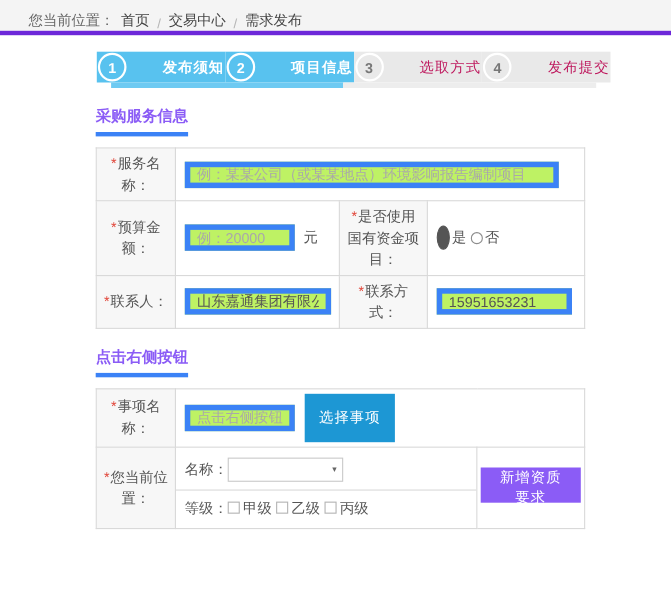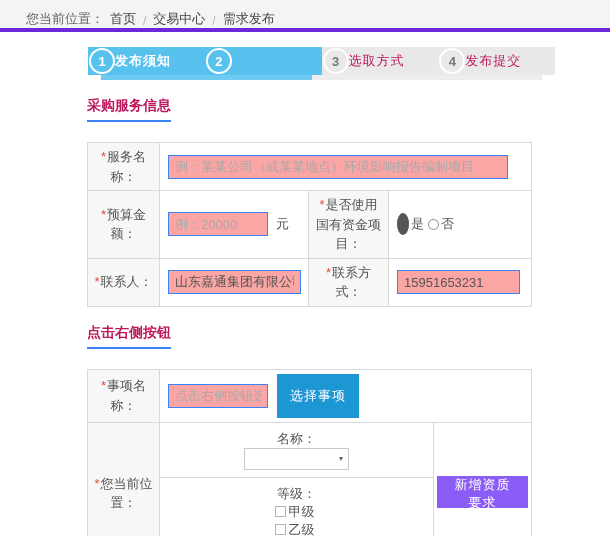--- a/index.html
+++ b/index.html
@@ -23,44 +23,44 @@
   .step-seg{flex:1;display:flex;align-items:center;}
   .seg-on{background:#58c2ef;}
   .seg-off{background:#e9e9e9;}
   .step-circle{
     width:22px;height:22px;border-radius:50%;border:2px solid #fff;
     display:flex;align-items:center;justify-content:center;
     font-size:13px;font-weight:bold;flex:0 0 auto;margin-left:1px;
   }
   .seg-on .step-circle{background:#58c2ef;color:#fff;}
   .seg-off .step-circle{background:#e9e9e9;color:#777;}
-  .step-label{flex:1;text-align:left;font-size:13px;font-weight:bold;letter-spacing:1px;}
+  .step-label{flex:1;text-align:center;font-size:13px;font-weight:bold;letter-spacing:1px;margin-left:32px;}
   .seg-on .step-label{color:#fff;}
   .seg-off .step-label{color:#be185d;font-weight:normal;}
   .step-strip{height:5px;margin:0 13px;display:flex;}
   .strip-on{width:211px;background:#6ecaf2;}
   .strip-off{flex:1;background:#ededed;}
 
   
   .section{margin-left:87px;width:444px;}
   .sec-title{
-    display:inline-block;color:#be185d;font-size:14px;font-weight:bold;
-    border-bottom:2px solid #3b82f6;padding-bottom:5px;margin:17px 0 20px 0;
+    display:inline-block;color:#8b5cf6;font-size:14px;font-weight:bold;
+    border-bottom:4px solid #3b82f6;padding-bottom:5px;margin:17px 0 10px 0;
   }
   table.frm{border-collapse:collapse;width:444px;table-layout:fixed;}
   table.frm td{border:1px solid #d9d9d9;vertical-align:middle;}
   td.lbl{
     background:#f7f7f7;text-align:center;font-size:13px;color:#555;
     padding:4px 5px;line-height:1.5;
   }
   td.fld{padding:4px 8px;background:#fff;}
   .req{color:#e1483c;margin-right:1px;}
   input.txt{
-    border:1px solid #3b82f6;height:24px;box-sizing:border-box;
-    font-size:13px;padding:0 6px;color:#555;background:#fca5a5;outline:none;
+    border:5px solid #3b82f6;height:24px;box-sizing:border-box;
+    font-size:13px;padding:0 6px;color:#555;background:#bef264;outline:none;
     font-family:"Liberation Sans","DejaVu Sans",sans-serif;
   }
   input.txt::placeholder{color:#a9a9a9;opacity:1;}
   .unit{font-size:13px;color:#555;margin-left:8px;}
 
   
   .opt-group{display:flex;align-items:center;font-size:13px;color:#555;}
   .radio{
     width:9px;height:9px;border-radius:50%;border:1px solid #8c8c8c;
     display:inline-block;background:#fff;margin-right:2px;flex:0 0 auto;
@@ -84,21 +84,21 @@
   
   .sel{
     border:1px solid #c9c9c9;height:22px;background:#fff;display:inline-flex;
     align-items:center;justify-content:space-between;padding:0 5px;
     font-size:12px;color:#555;cursor:pointer;box-sizing:border-box;
   }
   .sel .arrow{font-size:8px;color:#666;margin-left:4px;}
 
   
   .q-cell{padding:0;}
-  .q-sub{display:flex;align-items:center;font-size:13px;color:#555;padding:7px 8px;flex-direction:column;}
+  .q-sub{display:flex;align-items:center;font-size:13px;color:#555;padding:7px 8px;}
   .q-divider{border-top:1px solid #d9d9d9;}
   .flex-row{display:flex;align-items:center;}
 </style>
 </head>
 <body>
 
 <div class="crumb-bar">
   <span class="crumb-prefix">您当前位置：</span>
   <a>首页</a>
   <span class="crumb-sep">/</span>
@@ -108,20 +108,21 @@
 </div>
 
 <div class="step-wrap">
   <div class="step-bar">
     <div class="step-seg seg-on">
       <span class="step-circle">1</span>
       <span class="step-label">发布须知</span>
     </div>
     <div class="step-seg seg-on">
       <span class="step-circle">2</span>
+      <span class="step-label">项目信息</span>
     </div>
     <div class="step-seg seg-off">
       <span class="step-circle">3</span>
       <span class="step-label">选取方式</span>
     </div>
     <div class="step-seg seg-off">
       <span class="step-circle">4</span>
       <span class="step-label">发布提交</span>
     </div>
   </div>

